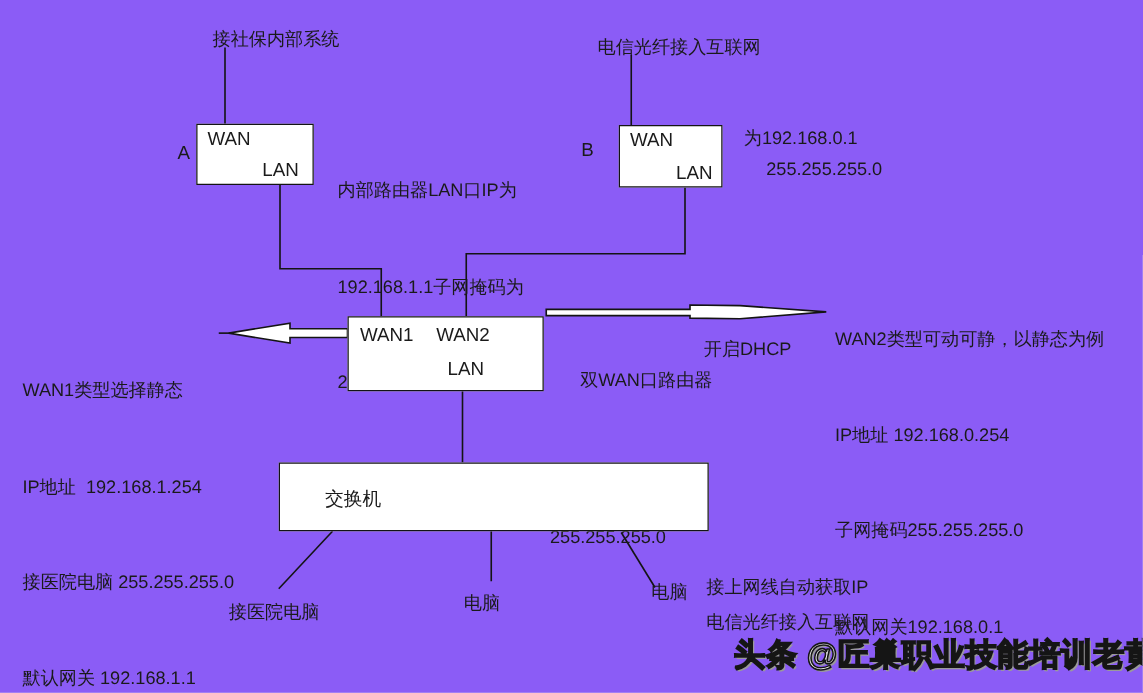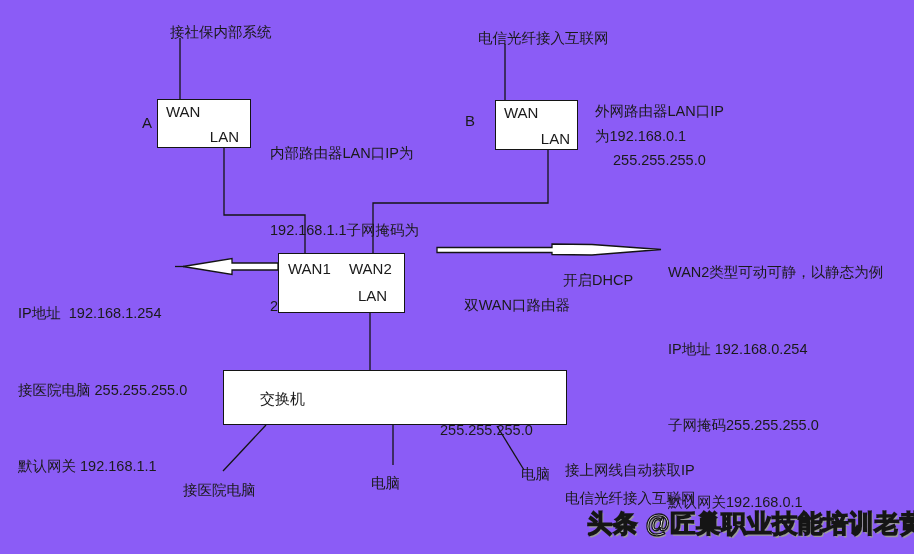--- a/index.html
+++ b/index.html
@@ -76,42 +76,42 @@
     <div class="note-line">255.255.255.0</div>
   </div>
 
   <div class="abs boxlabel" style="left:465px;top:112px;">B</div>
   <div class="devbox" style="left:495px;top:100px;width:83px;height:50px;">
     <span class="abs boxlabel" style="left:8px;top:3px;">WAN</span>
     <span class="abs boxlabel" style="right:7px;bottom:2px;">LAN</span>
   </div>
 
   <div class="abs" style="left:595px;top:99px;font-size:14.5px;line-height:24.5px;">
-    <div class="note-line">外网路由器LAN口IP</div>
     <div class="note-line">为192.168.0.1</div>
     <div class="note-line" style="padding-left:18px;">255.255.255.0</div>
   </div>
 
-  <div class="devbox" style="left:278px;top:253px;width:127px;height:60px;">
+  <div class="devbox" style="left:278px;top:253px;width:157px;height:60px;">
     <span class="abs boxlabel" style="left:9px;top:6px;">WAN1</span>
     <span class="abs boxlabel" style="left:70px;top:6px;">WAN2</span>
     <span class="abs boxlabel" style="left:79px;top:33px;">LAN</span>
   </div>
 
   <div class="abs" style="left:440px;top:268px;font-size:14.5px;line-height:25px;">
     <div style="position:relative;white-space:pre;">
       <span>双WAN口路由器</span>
       <span class="abs" style="left:123px;top:0;">开启DHCP</span>
     </div>
     <div class="note-line">LAN口IP</div>
     <div class="note-line">192.168.6.1</div>
     <div class="note-line">255.255.255.0</div>
   </div>
 
   <div class="abs t14" style="left:18px;top:250px;">
+    <div class="note-line">WAN1类型选择静态</div>
     <div class="note-line">IP地址  192.168.1.254</div>
     <div class="note-line">接医院电脑 255.255.255.0</div>
     <div class="note-line">默认网关 192.168.1.1</div>
     
   </div>
 
   <div class="abs t14" style="left:668px;top:209px;">
     <div class="note-line">WAN2类型可动可静，以静态为例</div>
     <div class="note-line">IP地址 192.168.0.254</div>
     <div class="note-line">子网掩码255.255.255.0</div>

